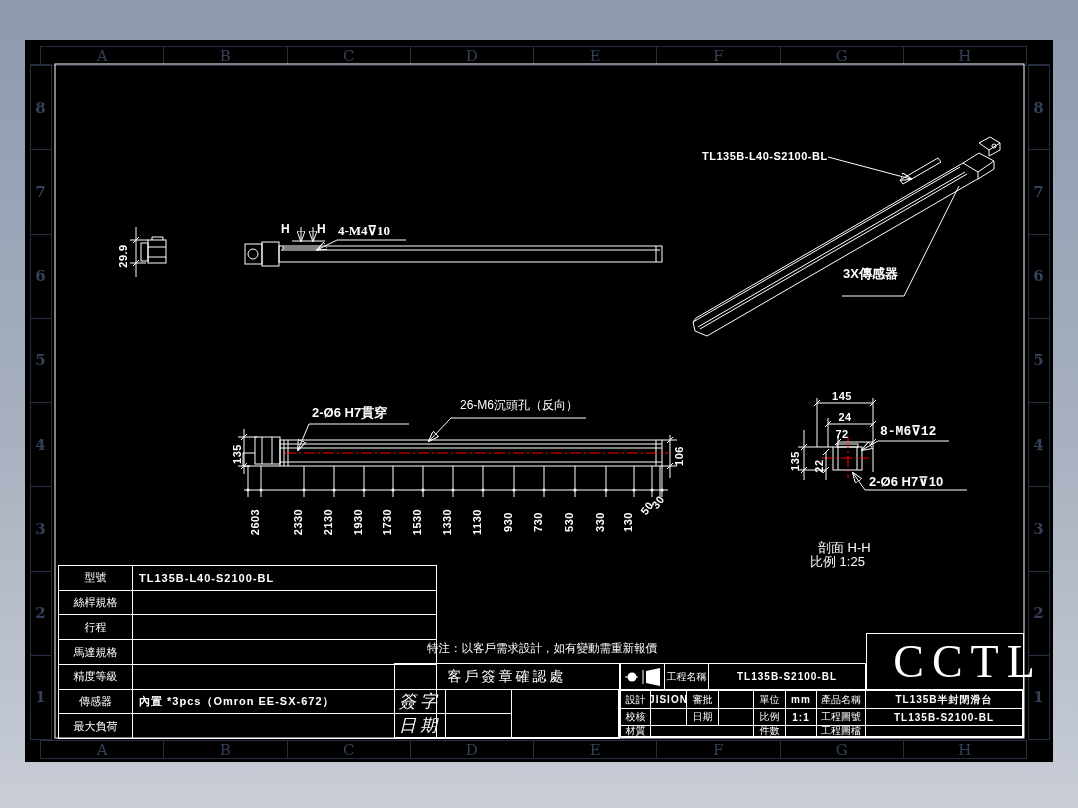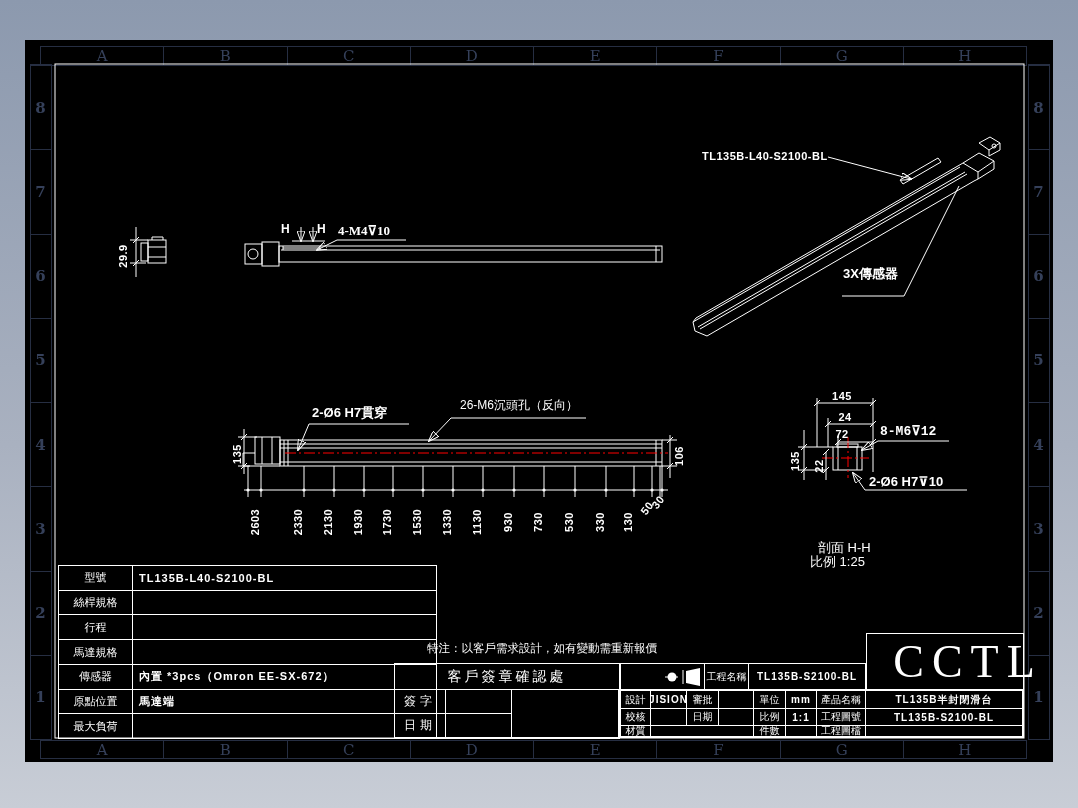--- a/index.html
+++ b/index.html
@@ -31,24 +31,24 @@
               font-size:11px;color:#fff;}
   .spec-value{flex:1;display:flex;align-items:center;padding-left:6px;font-size:11px;font-weight:bold;
               letter-spacing:1px;color:#fff;}
   
   .sig{position:absolute;left:394px;top:663px;width:226px;height:75px;box-sizing:border-box;}
   .sig-title{height:27px;border:1px solid #fff;display:flex;align-items:center;justify-content:center;
              color:#fff;font-size:14px;letter-spacing:3px;box-sizing:border-box;}
   .sig-grid{display:grid;grid-template-columns:51px 66px 107px;grid-template-rows:24px 24px;
             border:1px solid #fff;border-top:none;box-sizing:border-box;}
   .sig-grid>div{border-right:1px solid #fff;border-bottom:1px solid #fff;display:flex;align-items:center;
-            justify-content:center;color:#fff;font-size:12px;letter-spacing:4px;box-sizing:border-box;}
+            justify-content:center;color:#fff;font-size:17px;letter-spacing:4px;box-sizing:border-box;font-style:italic;}
   .sig-big{grid-column:3;grid-row:1/3;}
   
-  .tb1{position:absolute;left:620px;top:663px;width:246px;height:27px;display:flex;border:1px solid #fff;box-sizing:border-box;padding-left:40px;}
+  .tb1{position:absolute;left:620px;top:663px;width:246px;height:27px;display:flex;border:1px solid #fff;box-sizing:border-box;}
   .tb1>div{display:flex;align-items:center;justify-content:center;color:#fff;font-size:10px;
            border-right:1px solid #fff;box-sizing:border-box;}
   .tb1>div:last-child{border-right:none;}
   .tb{position:absolute;left:620px;top:690px;width:404px;height:48px;display:grid;
       grid-template-columns:30px 36px 32px 35px 32px 31px 49px 157px;
       grid-template-rows:18px 17px 11px;border:1px solid #fff;box-sizing:border-box;}
   .tb>div{border-right:1px solid #fff;border-bottom:1px solid #fff;display:flex;align-items:center;
           justify-content:center;color:#fff;font-size:10px;overflow:hidden;box-sizing:border-box;}
   .v{font-weight:bold;letter-spacing:1px;}
   .span3{grid-column:2/5;}
@@ -302,26 +302,26 @@
         <div class="spec-value"></div>
       </div>
       <div class="spec-row">
         <div class="spec-label">行程</div>
       </div>
       <div class="spec-row">
         <div class="spec-label">馬達規格</div>
         <div class="spec-value"></div>
       </div>
       <div class="spec-row">
+        <div class="spec-label">精度等級</div>
+        <div class="spec-value"></div>
+      </div>
+      <div class="spec-row">
         <div class="spec-label">傳感器</div>
         <div class="spec-value">內置 *3pcs（Omron EE-SX-672）</div>
-      </div>
-      <div class="spec-row">
-        <div class="spec-label">原點位置</div>
-        <div class="spec-value">馬達端</div>
       </div>
       <div class="spec-row">
         <div class="spec-label">最大負荷</div>
         <div class="spec-value"></div>
       </div>
     </div>
 
   <div class="sig">
     <div class="sig-title">客戶簽章確認處</div>
     <div class="sig-grid">

